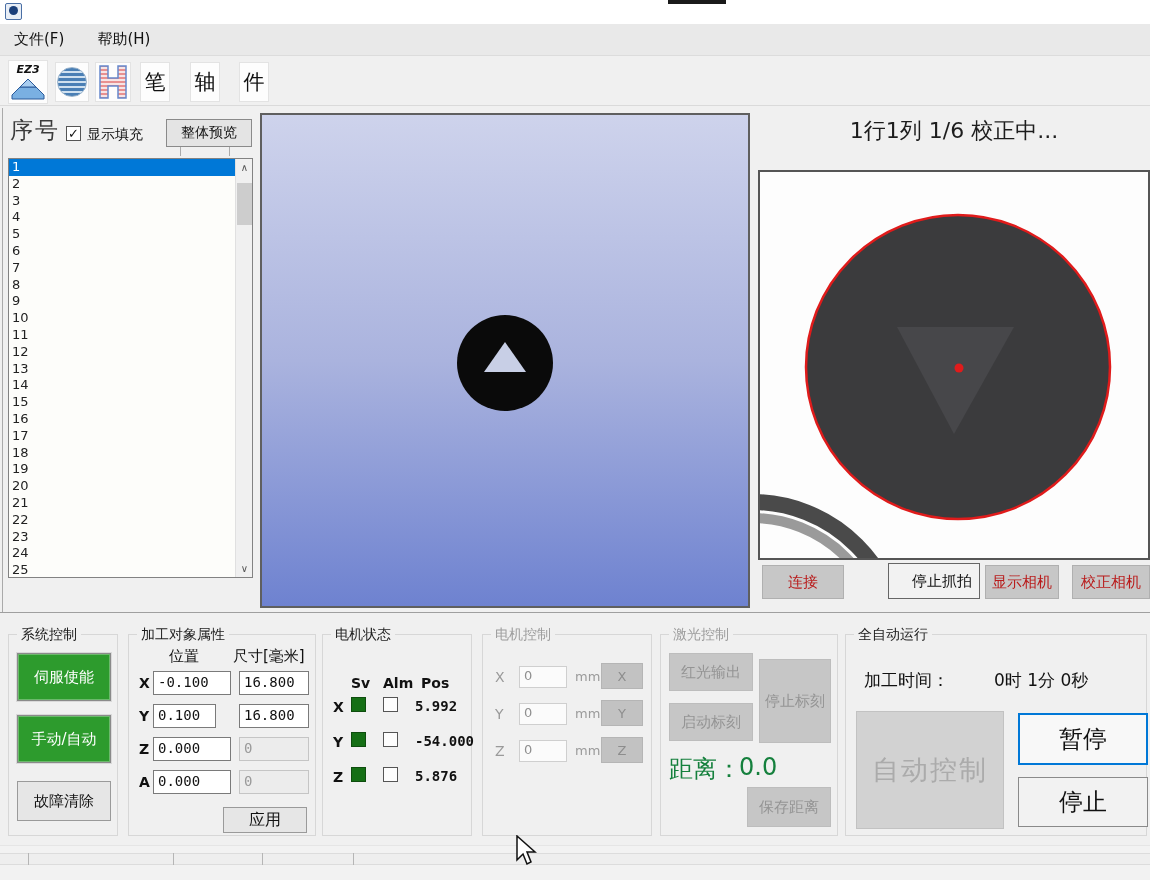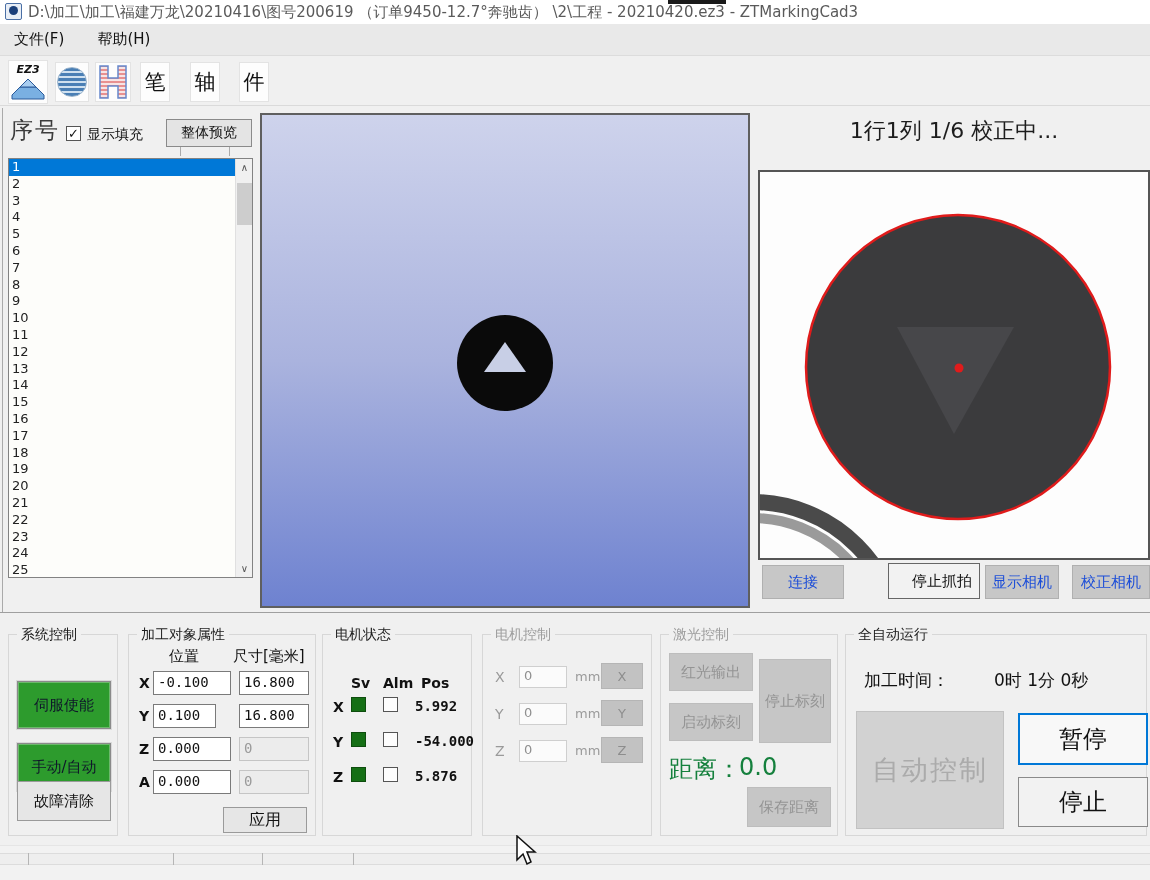--- a/index.html
+++ b/index.html
@@ -35,28 +35,28 @@
   .seq-scroll { position:absolute; right:0; top:0; width:17px; height:100%; background:#f0f0f0; border-left:1px solid #e0e0e0; }
   .scroll-arrow { position:absolute; left:0; width:17px; height:17px; font-size:10px; color:#555; text-align:center; line-height:17px; }
   .scroll-thumb { position:absolute; left:1px; top:24px; width:15px; height:42px; background:#cdcdcd; }
 
   
   .canvas { left:260px; top:113px; width:490px; height:495px; border:2px solid #5f5f5f; background:linear-gradient(180deg,#ced3ec 0%,#aab3de 50%,#6e82d0 100%); }
 
   
   .cam-status { left:758px; top:116px; width:392px; height:36px; text-align:center; font-size:22px; color:#1d1d1d; }
   .cam-view { left:758px; top:170px; width:392px; height:390px; border:2px solid #555; background:#fdfdfd; overflow:hidden; }
-  .btn-gray { background:#c7c7c7; border:1px solid #b0b0b0; color:#1d4ed8; font-size:15px; }
+  .btn-gray { background:#c7c7c7; border:1px solid #b0b0b0; color:#b91c1c; font-size:15px; }
   .btn-live { background:#f2f2f2; border:1px solid #666; color:#111; font-size:15px;padding-left:16px; }
 
   
   .group { position:absolute; border:1px solid #d7d7d7; }
   .group-label { position:absolute; top:-9px; left:8px; background:#f0f0f0; padding:0 4px; font-size:14px; color:#1c1c1c; white-space:nowrap; }
   .group.disabled .group-label { color:#9d9d9d; }
-  .btn-green { background:#2d9b2d; border:1px solid #8a8a8a; box-shadow:inset 0 0 0 1px rgba(255,255,255,.3), 0 0 0 1px #d9d9d9; color:#0f172a; font-size:15px;margin-top:28px; }
+  .btn-green { background:#2d9b2d; border:1px solid #8a8a8a; box-shadow:inset 0 0 0 1px rgba(255,255,255,.3), 0 0 0 1px #d9d9d9; color:#ffffff; font-size:15px; }
   .btn-std { background:#e6e6e6; border:1px solid #9a9a9a; color:#111; font-size:15px; }
   .btn-disabled { background:#c6c6c6; border:1px solid #bdbdbd; color:#949494; font-size:15px; }
   .col-head { position:absolute; font-size:15px; color:#111; }
   .prop-row { position:absolute; height:24px; }
   .axis-lbl { position:absolute; font-size:14px; font-weight:bold; color:#111; top:4px; }
   .num-input { position:absolute; height:24px; background:#fff; border:1px solid #7a7a7a; font-family:"DejaVu Sans Mono", monospace; font-size:14px; color:#111; padding:2px 4px; }
   .num-input.dis { background:#ececec; color:#9a9a9a; border-color:#c5c5c5; }
   .ms-head { position:absolute; font-size:14px; font-weight:bold; color:#111; }
   .sq-green { position:absolute; width:15px; height:15px; background:#156f15; border:1px solid #0e4d0e; }
   .sq-empty { position:absolute; width:15px; height:15px; background:#fdfdfd; border:1px solid #555; }
@@ -74,21 +74,20 @@
   
   .statusbar { left:0; top:845px; width:1150px; height:35px; background:#f2f2f2; border-top:1px solid #e5e5e5; }
   .status-band { position:absolute; left:0; top:7px; width:1150px; height:12px; border-top:1px solid #dcdcdc; border-bottom:1px solid #dcdcdc; background:#eeeeee; }
   .status-sep { position:absolute; top:7px; width:1px; height:12px; background:#b5b5b5; }
 </style>
 </head>
 <body>
 
 <div class="abs titlebar">
   <div class="abs app-icon"></div>
-  <div class="abs title-text">D:\加工\加工\福建万龙\20210416\图号200619 （订单9450-12.7°奔驰齿） \2\工程 - 20210420.ez3 - ZTMarkingCad3</div>
   <div class="abs overlap-bar"></div>
 </div>
 
 <div class="abs menubar">
   <span class="menu-item">文件(F)</span>
   <span class="menu-item">帮助(H)</span>
 </div>
 
 <div class="abs toolbar">
   <div class="tool-tile" style="left:8px; top:3px; width:40px; height:44px; flex-direction:column;">

